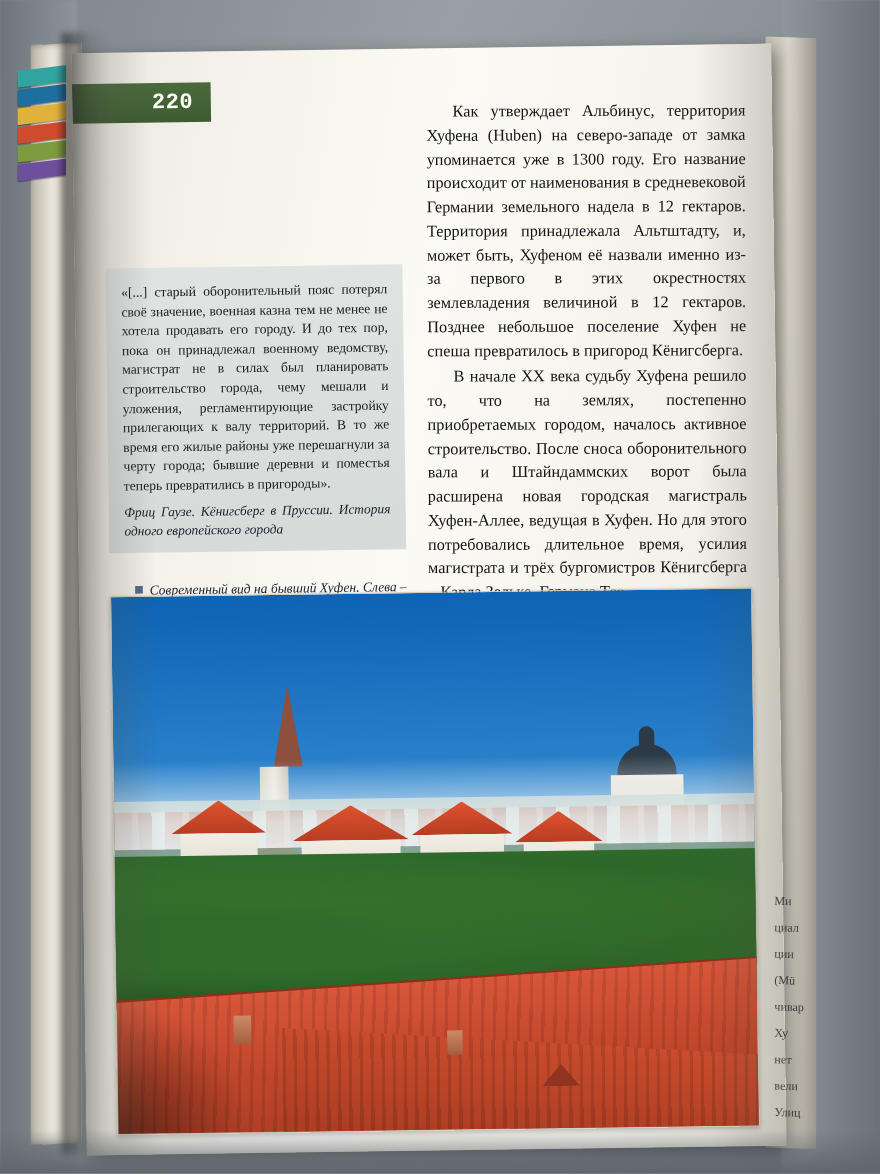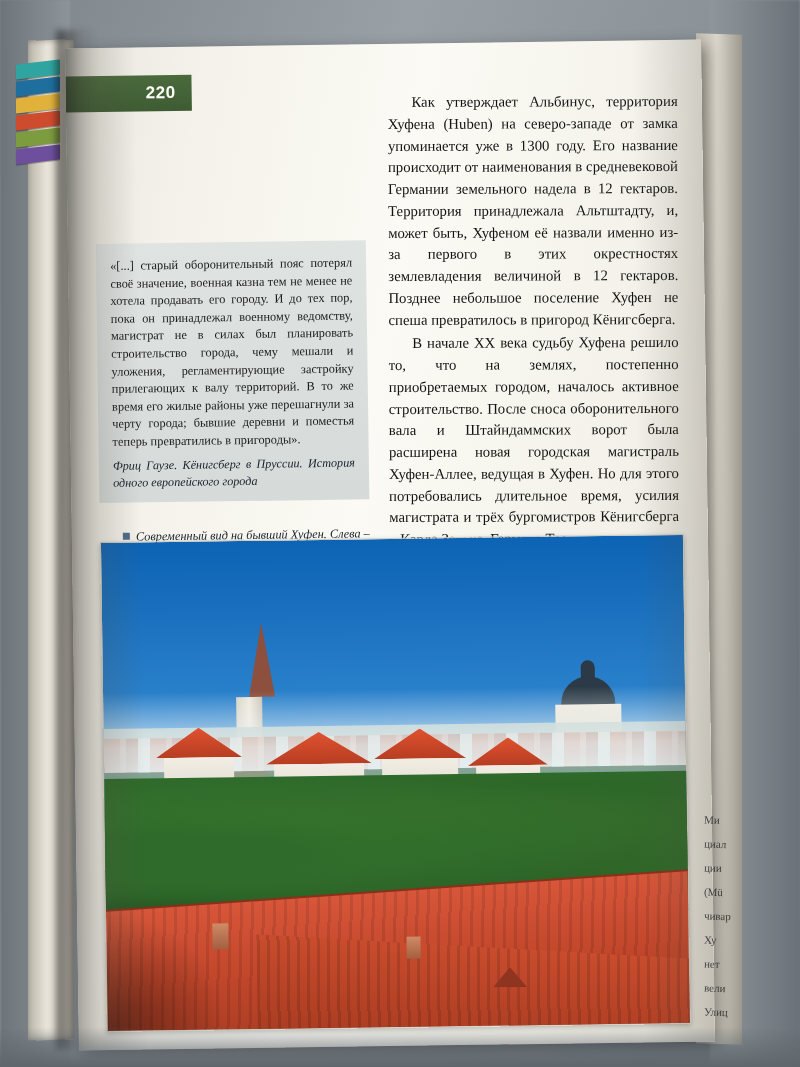--- a/index.html
+++ b/index.html
@@ -84,22 +84,22 @@
   }
 
   
   .folio-bar {
     position: absolute; left: 0; top: 28px; width: 126px; height: 36px;
     background: linear-gradient(180deg,#4a6a3d 0%, #3e5c33 100%);
     display: flex; align-items: center; justify-content: flex-end;
     padding-right: 16px;
   }
   .folio {
-    color: #fdfdf8; font-family: Liberation Sans, sans-serif;
-    font-weight: bold; font-size: 17px; letter-spacing: .5px;
+    color: #fdfdf8; font-family: Liberation Mono, monospace;
+    font-weight: bold; font-size: 20px; letter-spacing: .5px;
   }
 
   
   .col-left  { position: absolute; left: 28px;  top: 196px; width: 270px; }
   .col-right { position: absolute; left: 322px; top: 48px;  width: 290px; }
 
   
   .quote-box {
     background: linear-gradient(180deg,#dfe3e2 0%, #d6dbda 100%);
     padding: 14px 14px 12px 14px;

